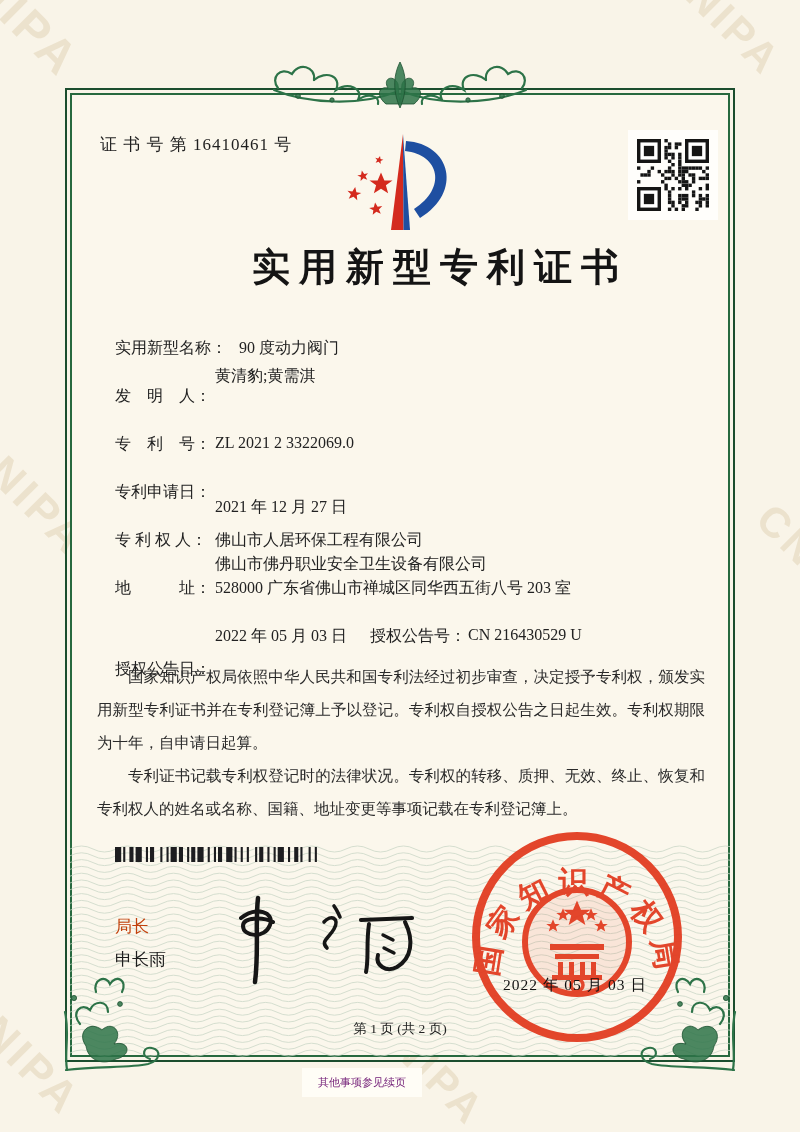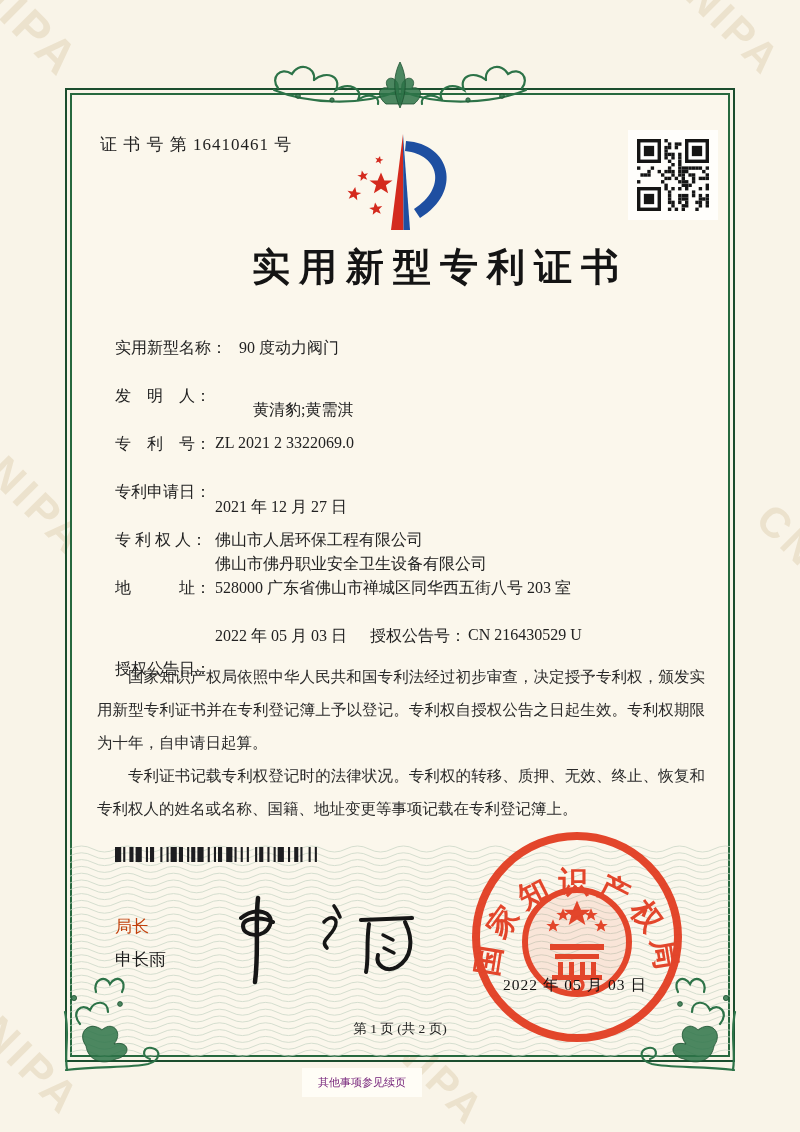--- a/index.html
+++ b/index.html
@@ -297,21 +297,21 @@
           <rect x="6.857142857142857" y="54.857142857142854" width="10.285714285714285" height="10.285714285714285" fill="#151515"></rect>
         </svg>
     </div>
 
     <div class="title">实用新型专利证书</div>
 
     <div class="field flabel" style="top:338px;">实用新型名称：</div>
     <div class="field fvalue" style="top:338px;margin-left:24px;">90 度动力阀门</div>
 
     <div class="field flabel" style="top:386px;">发　明　人：</div>
-    <div class="field fvalue" style="top:400px;margin-left:38px;">黄清豹;黄需淇</div>
+    <div class="field fvalue" style="top:366px;">黄清豹;黄需淇</div>
 
     <div class="field flabel" style="top:434px;font-family:Liberation Mono, monospace;">专　利　号：</div>
     <div class="field fvalue" style="top:434px;">ZL 2021 2 3322069.0</div>
 
     <div class="field flabel" style="top:482px;">专利申请日：</div>
     <div class="field fvalue" style="top:482px;margin-top:15px;">2021 年 12 月 27 日</div>
 
     <div class="field flabel" style="top:530px;">专 利 权 人：</div>
     <div class="field fvalue" style="top:554px;">佛山市佛丹职业安全卫生设备有限公司</div>
     <div class="field fvalue" style="top:530px;">佛山市人居环保工程有限公司</div>

